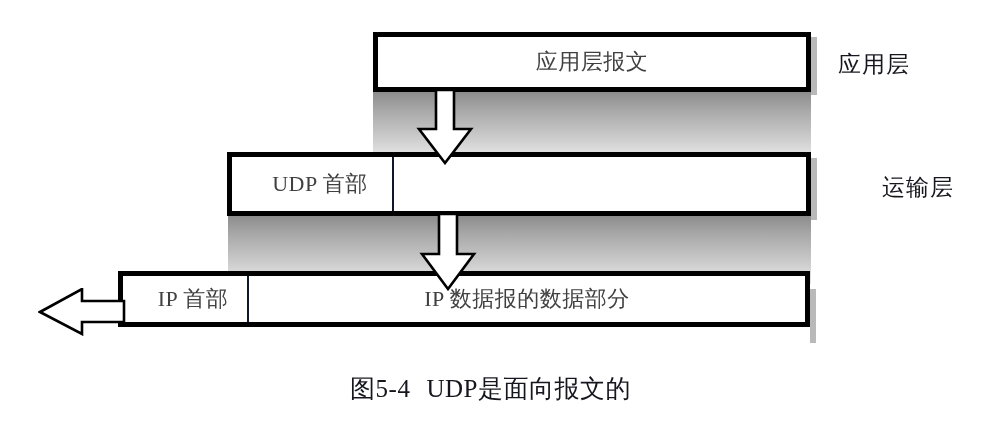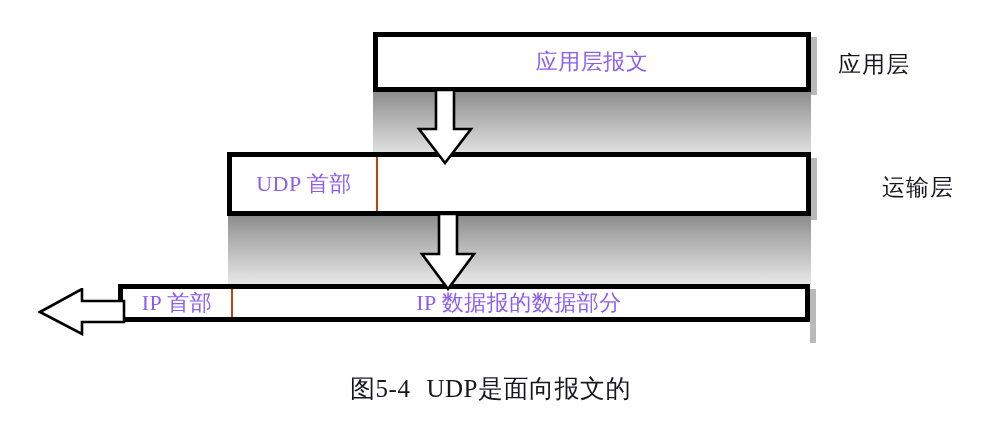--- a/index.html
+++ b/index.html
@@ -36,26 +36,27 @@
   }
 
   .cell {
     display: flex;
     align-items: center;
     justify-content: center;
     box-sizing: border-box;
     font-size: 22px;
     letter-spacing: 0.5px;
     white-space: nowrap;
-    color: #8b5cf6;
+    color: #404040;
     text-align: center;
   }
   .cell.header-cell {
-    border-right: 2px solid #c2410c;
+    border-right: 2px solid #0f172a;
     flex: 0 0 auto;
+    margin-left: 16px;
   }
   .cell.payload-cell {
     flex: 1 1 auto;
   }
 
   
   .grad-band {
     position: absolute;
     z-index: 2;
     background: linear-gradient(to bottom, #8d8d8d 0%, #a9a9a9 28%, #c6c6c6 62%, #dedede 88%, #e6e6e6 100%);
@@ -113,21 +114,21 @@
       <span>应用层报文</span>
     </div>
   </div>
 
   <div class="layer-box" style="left:227px; top:152px; width:584px; height:64px;">
     <div class="cell header-cell" style="width:146px;">
       <span>UDP 首部</span>
     </div>
   </div>
 
-  <div class="layer-box" style="left:118px; top:284px; width:692px; height:38px;">
+  <div class="layer-box" style="left:118px; top:271px; width:692px; height:56px;">
     <div class="cell header-cell" style="width:110px;">
       <span>IP 首部</span>
     </div>
     <div class="cell payload-cell">
       <span>IP 数据报的数据部分</span>
     </div>
   </div>
 
   <svg class="arrow-down" style="left:411px; top:89px;" width="68" height="76" viewBox="0 0 68 76">
     <polygon points="25,1 43,1 43,40 60,40 34,74 8,40 25,40" fill="#ffffff" stroke="#000000" stroke-width="2.6" stroke-linejoin="miter"></polygon>

